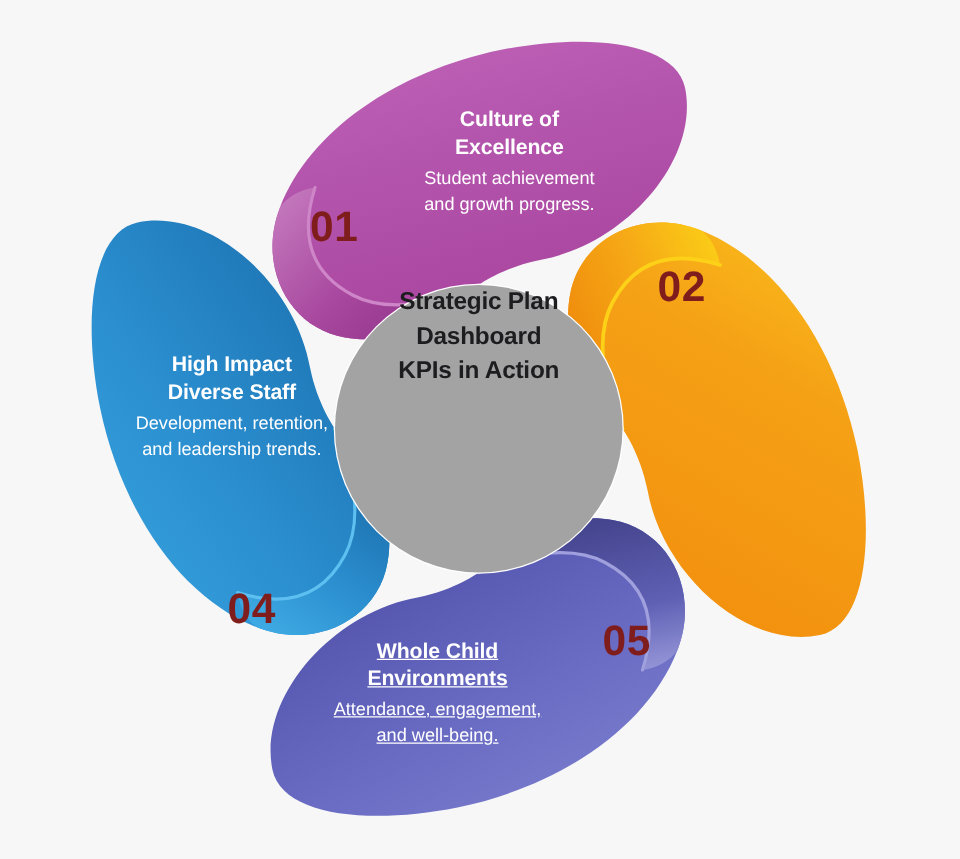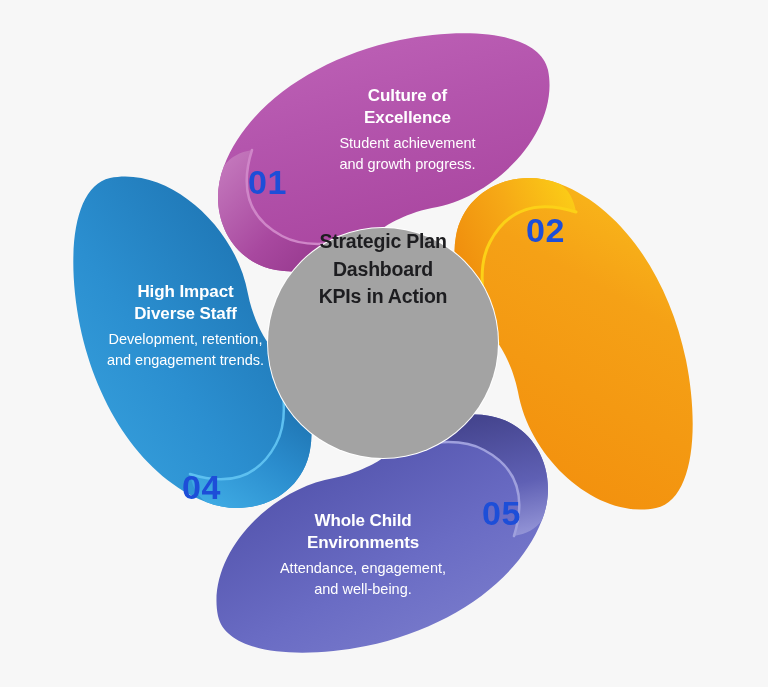--- a/index.html
+++ b/index.html
@@ -44,35 +44,35 @@
     font-size: 14.5px;
     font-weight: normal;
     line-height: 1.5;
     margin: 0;
     white-space: pre-line;
   }
   .petal-num {
     position: absolute;
     font-size: 34px;
     font-weight: bold;
-    color: #1d4ed8;
+    color: #7f1d1d;
     letter-spacing: 0.5px;
     pointer-events: none;
   }
 
   
   #text-01 { left: 300px; top: 85px; width: 215px; }
   #num-01  { left: 248px; top: 163px; }
 
   
   #text-02 { left: 478px; top: 326px; width: 215px; }
   #num-02  { left: 526px; top: 211px; text-align: center; }
 
   
-  #text-03 { left: 254px; top: 510px; width: 218px; }
+  #text-03 { left: 241px; top: 510px; width: 218px; text-decoration: underline; }
   #num-03  { left: 482px; top: 494px; }
 
   
   #text-04 { left: 78px; top: 281px; width: 215px; }
   #num-04  { left: 182px; top: 468px; }
 
   #center-circle {
     position: absolute;
     left: 268px;
     top: 228px;
@@ -244,21 +244,21 @@
 Environments</div>
     <div class="petal-desc">Attendance, engagement,
 and well-being.</div>
   </div>
   <div class="petal-num" id="num-03">05</div>
 
   <div class="petal-text" id="text-04">
     <div class="petal-title">High Impact
 Diverse Staff</div>
     <div class="petal-desc">Development, retention,
-and engagement trends.</div>
+and leadership trends.</div>
   </div>
   <div class="petal-num" id="num-04">04</div>
 
   <div id="center-circle">
     <div id="center-text">Strategic Plan
 Dashboard
 KPIs in Action</div>
   </div>
 
 </div>

